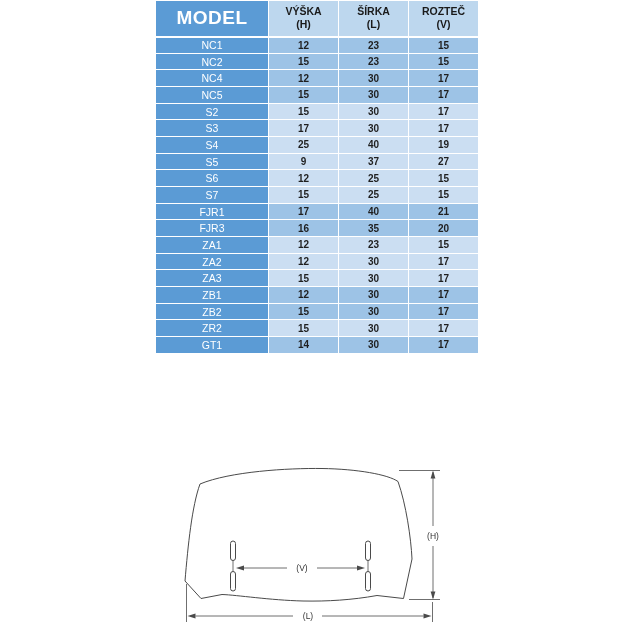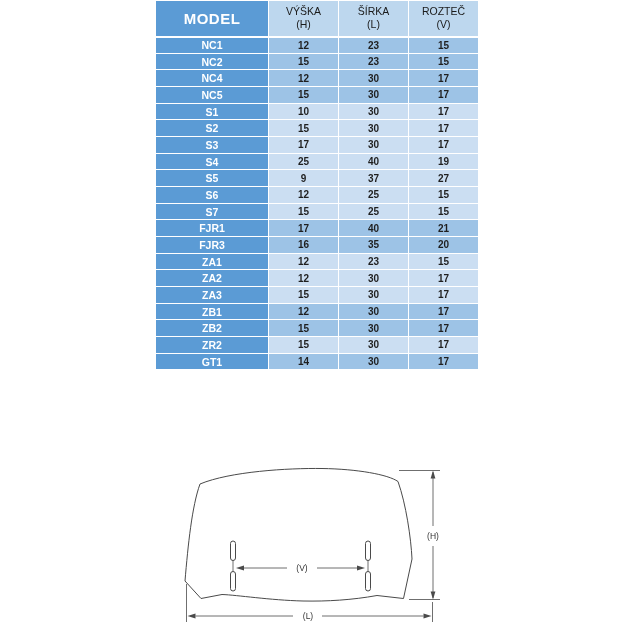--- a/index.html
+++ b/index.html
@@ -34,44 +34,44 @@
     vertical-align: middle;
     padding: 0;
     overflow: hidden;
   }
   .spec-table thead tr { height: 36px; }
   .spec-table thead th { border-bottom: 2px solid var(--grid-line, #ffffff); }
 
   th.model-header {
     background: var(--model-header-bg, #5b9bd5);
     color: #ffffff;
-    font-size: 15px;
+    font-size: 19px;
     font-weight: bold;
     letter-spacing: 0.5px;
     margin-left: 40px;
   }
   th.value-header {
     background: var(--value-header-bg, #bdd7ee);
     color: var(--header-text, #1a1a1a);
     font-size: 10.5px;
-    font-weight: normal;
+    font-weight: bold;
     line-height: 1.25;
   }
   th.value-header .sub { display: block; }
 
   .spec-table tbody tr { height: 16.68px; }
   .spec-table td {
     font-size: 10px;
     font-weight: bold;
     color: var(--value-text, #1f1f1f);
   }
   .spec-table td.model-cell {
     background: var(--model-col-bg, #5b9bd5);
     color: var(--model-text, #ffffff);
-    font-weight: bold;
+    font-weight: normal;
     font-size: 10.5px;
   }
   tr.band-dark  td:not(.model-cell) { background: var(--band-dark, #9dc3e6); }
   tr.band-light td:not(.model-cell) { background: var(--band-light, #cbdef2); }
 
   
   .diagram {
     position: absolute;
     left: 0;
     top: 460px;
@@ -150,26 +150,20 @@
           <td>30</td>
           <td>17</td>
         </tr>
         <tr class="band-dark">
           <td class="model-cell">NC5</td>
           <td>15</td>
           <td>30</td>
           <td>17</td>
         </tr>
         <tr class="band-light">
-          <td class="model-cell">S1</td>
-          <td>10</td>
-          <td>30</td>
-          <td>17</td>
-        </tr>
-        <tr class="band-light">
           <td class="model-cell">S2</td>
           <td>15</td>
           <td>30</td>
           <td>17</td>
         </tr>
         <tr class="band-light">
           <td class="model-cell">S3</td>
           <td>17</td>
           <td>30</td>
           <td>17</td>

